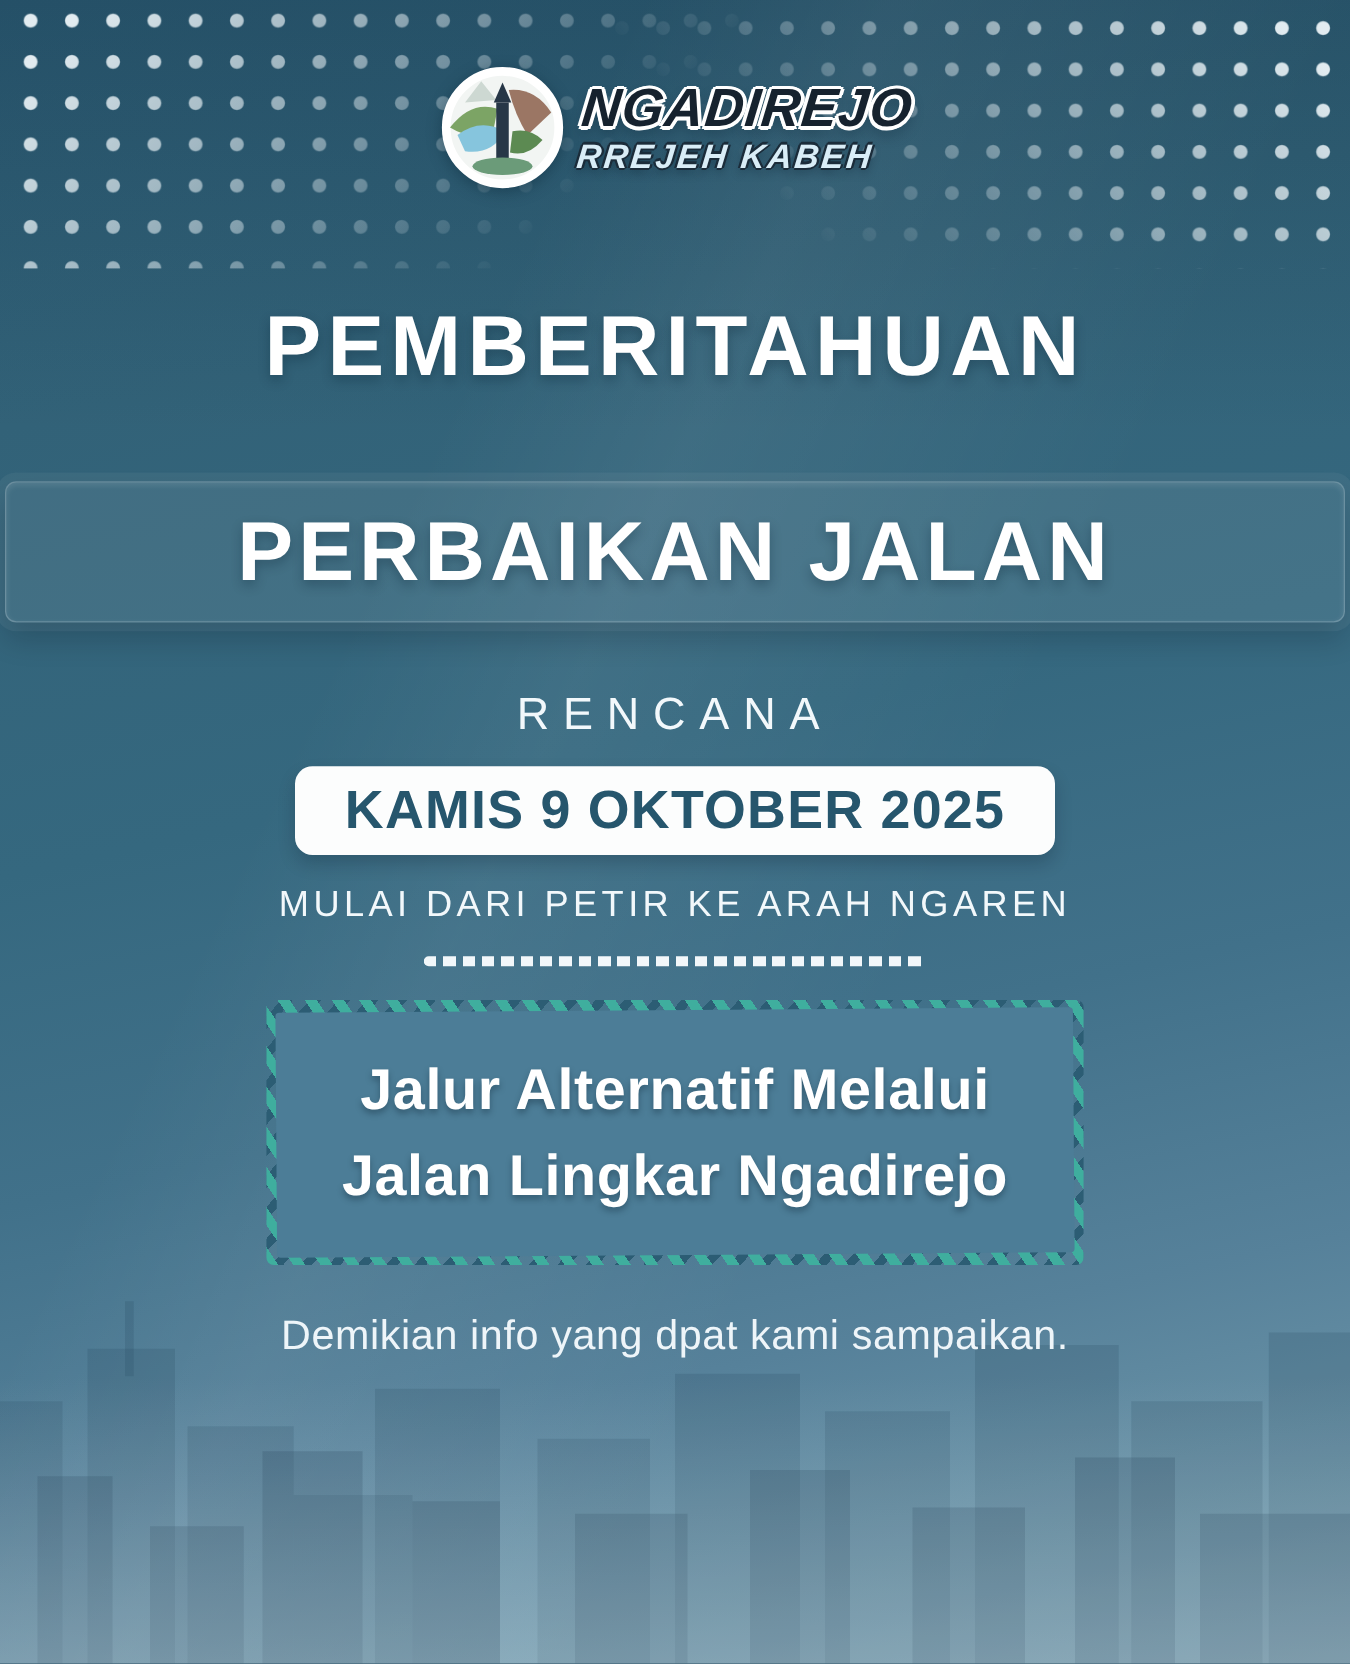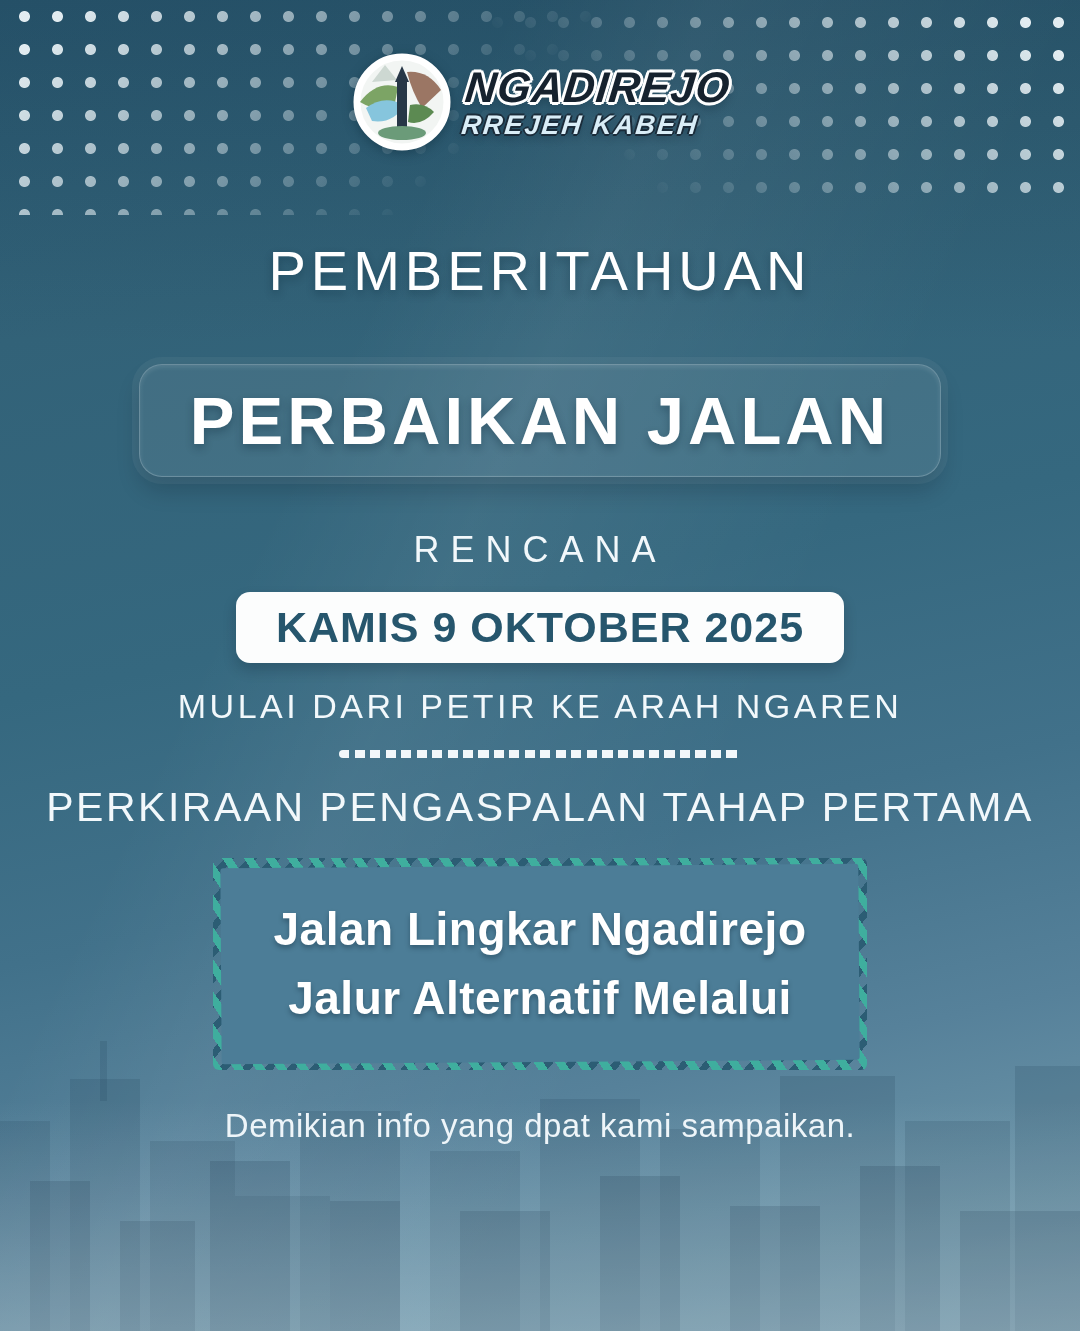--- a/index.html
+++ b/index.html
@@ -28,33 +28,33 @@
   .content{position:absolute;inset:0;display:flex;flex-direction:column;align-items:center;text-align:center;z-index:3;}
   
   .logo{margin-top:50px;display:flex;align-items:center;gap:12px;}
   .globe{width:100px;height:104px;flex:0 0 auto;filter:drop-shadow(0 3px 6px rgba(0,25,40,.35));}
   .logo-text{font-style:italic;transform:skewX(-6deg);text-align:left;line-height:1;}
   .logo-name{font-size:43px;font-weight:800;letter-spacing:1px;color:#16222e;
     text-shadow:-3px 0 0 #fff,3px 0 0 #fff,0 -3px 0 #fff,0 3px 0 #fff,-2px -2px 0 #fff,2px 2px 0 #fff,-2px 2px 0 #fff,2px -2px 0 #fff,0 6px 10px rgba(0,20,35,.35);}
   .logo-tagline{margin-top:3px;font-size:27px;font-weight:700;letter-spacing:2px;color:#d9edf7;
     text-shadow:-2px 0 0 #1b2c3a,2px 0 0 #1b2c3a,0 -2px 0 #1b2c3a,0 2px 0 #1b2c3a,-1px -1px 0 #1b2c3a,1px 1px 0 #1b2c3a,0 4px 8px rgba(0,20,35,.4);}
   
-  .title{margin-top:88px;font-size:56px;font-weight:400;letter-spacing:5px;line-height:1.05;
+  .title{margin-top:88px;font-size:68px;font-weight:700;letter-spacing:5px;line-height:1.05;
     text-shadow:0 4px 9px rgba(5,30,45,.3);}
-  .subtitle-box{margin-top:26px;width:802px;box-sizing:border-box;padding:17px 20px;border-radius:23px;
+  .subtitle-box{margin-top:26px;width:1072px;box-sizing:border-box;padding:17px 20px;border-radius:9px;
     background:rgba(255,255,255,0.075);border:1px solid rgba(255,255,255,0.22);
     box-shadow:0 0 0 7px rgba(255,255,255,0.05),0 14px 22px rgba(0,10,20,0.18),inset 0 2px 5px rgba(255,255,255,0.12);}
   .subtitle-box span{font-size:67px;font-weight:800;letter-spacing:4px;
     text-shadow:0 4px 9px rgba(5,30,45,.3);}
   .thin{font-weight:300;color:#f2f8fb;}
   .plan-line1{margin:52px 0 0;font-size:36px;letter-spacing:11px;}
   .plan-line2{margin:13px 0 0;font-size:44px;letter-spacing:6px;}
   .badge{margin-top:21px;background:#fcfdfd;color:#26566d;font-weight:800;font-size:43px;letter-spacing:1px;
     padding:11px 40px;border-radius:14px;box-shadow:0 7px 14px rgba(0,15,30,.2);}
-  .route{margin:24px 0 0;font-size:34px;letter-spacing:3.5px;}
+  .route{margin:24px 0 0;font-size:29px;letter-spacing:3.5px;}
   .dashes{margin-top:24px;width:402px;height:8px;border-radius:4px;
     background:repeating-linear-gradient(90deg,#f2f7fa 0 10px,rgba(0,0,0,0) 10px 15.5px);}
   .estimate{margin:26px 0 0;font-size:41px;letter-spacing:2.5px;}
   
   .alt-box{position:relative;z-index:0;margin-top:40px;width:628px;box-sizing:border-box;padding:24px 20px;
     background:#4c7d97;font-size:46px;font-weight:700;line-height:1.5;letter-spacing:0.5px;
     text-shadow:0 3px 5px rgba(8,30,42,.35);}
   .alt-box::before{content:"";position:absolute;inset:-13px;z-index:-2;border-radius:6px;
     background:
       repeating-linear-gradient(56deg,#3fae9e 0 8px,rgba(63,174,158,0) 8px 18px),
@@ -128,26 +128,25 @@
     </div>
 
     <p class="thin plan-line1">RENCANA</p>
 
     <div class="badge">KAMIS 9 OKTOBER 2025</div>
 
     <p class="thin route">MULAI DARI PETIR KE ARAH NGAREN</p>
 
     <div class="dashes"></div>
 
-    <p class="thin estimate">PERKIRAAN PENGASPALAN TAHAP PERTAMA</p>
 
 
     <div class="alt-box">
+      <div>Jalur Alternatif Melalui</div>
       <div>Jalan Lingkar Ngadirejo</div>
-      <div>Jalur Alternatif Melalui</div>
     </div>
 
     <p class="closing">
       <span>Demikian info yang dpat kami sampaikan.</span><br>
       
     </p>
 
   </div>
 </div>
 

